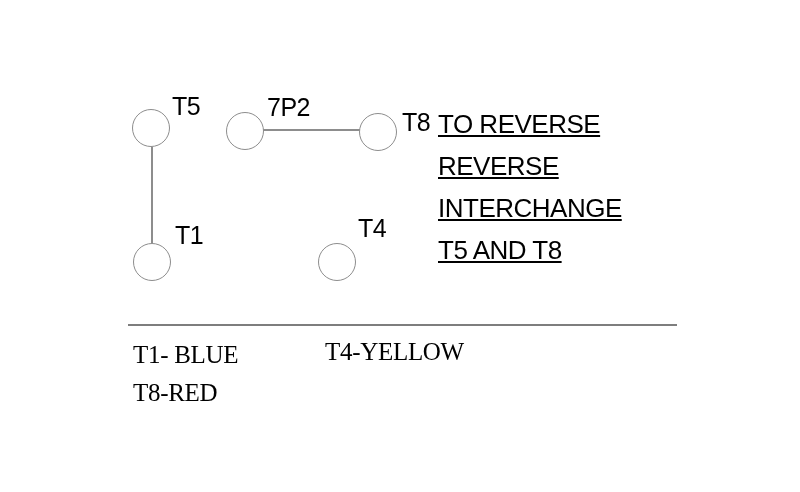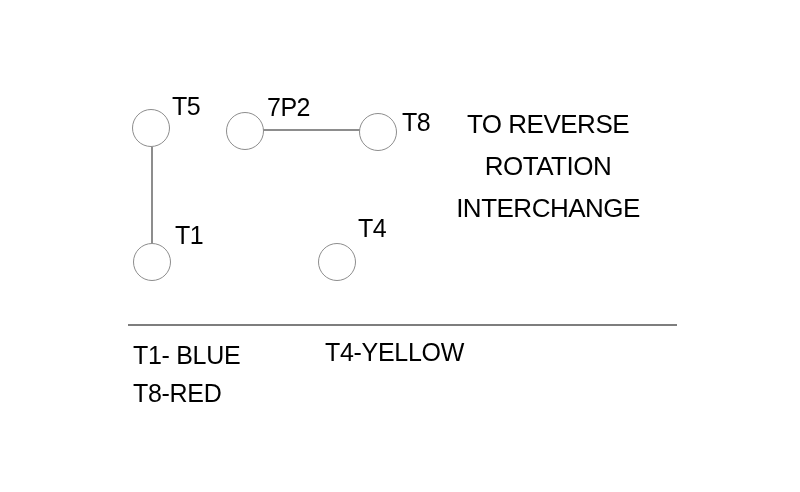--- a/index.html
+++ b/index.html
@@ -39,41 +39,42 @@
     line-height: 1.12;
     letter-spacing: -0.5px;
     white-space: pre;
     color: var(--text);
   }
   .note {
     position: absolute;
     left: 438px;
     top: 103px;
     width: 220px;
-    text-align: center;
     font-size: 26px;
     letter-spacing: -0.5px;
     line-height: 42px;
     color: var(--text);
+    text-decoration: underline;
   }
   .divider {
     position: absolute;
     left: 128px;
     top: 324px;
     width: 549px;
     height: 2px;
     background: var(--divider);
   }
   .legend-item {
     position: absolute;
     font-size: 25px;
     line-height: 1.12;
     letter-spacing: -0.3px;
     white-space: pre;
     color: var(--text);
+    font-family: Liberation Serif, serif;
   }
 </style>
 </head>
 <body>
 
 <div class="canvas">
 
   <div class="wire" style="left:151px; top:147px; width:1.5px; height:96px"></div>
   <div class="wire" style="left:263px; top:129px; width:97px; height:1.5px"></div>
 
@@ -84,22 +85,23 @@
   <div class="terminal" style="left:318px; top:243px"></div>
 
   <span class="tlabel" style="left:172px; top:92px">T5</span>
   <span class="tlabel" style="left:175px; top:221px">T1</span>
   <span class="tlabel" style="left:267px; top:93px">7P2</span>
   <span class="tlabel" style="left:402px; top:108px">T8</span>
   <span class="tlabel" style="left:358px; top:214px">T4</span>
 
   <div class="note">
     <div>TO REVERSE</div>
-    <div>ROTATION</div>
+    <div>REVERSE</div>
     <div>INTERCHANGE</div>
+    <div>T5 AND T8</div>
   </div>
 
   <div class="divider"></div>
 
   <span class="legend-item" style="left:133px; top:341px">T1- BLUE</span>
   <span class="legend-item" style="left:325px; top:338px">T4-YELLOW</span>
   <span class="legend-item" style="left:133px; top:379px">T8-RED</span>
 </div>
 
 </body></html>

